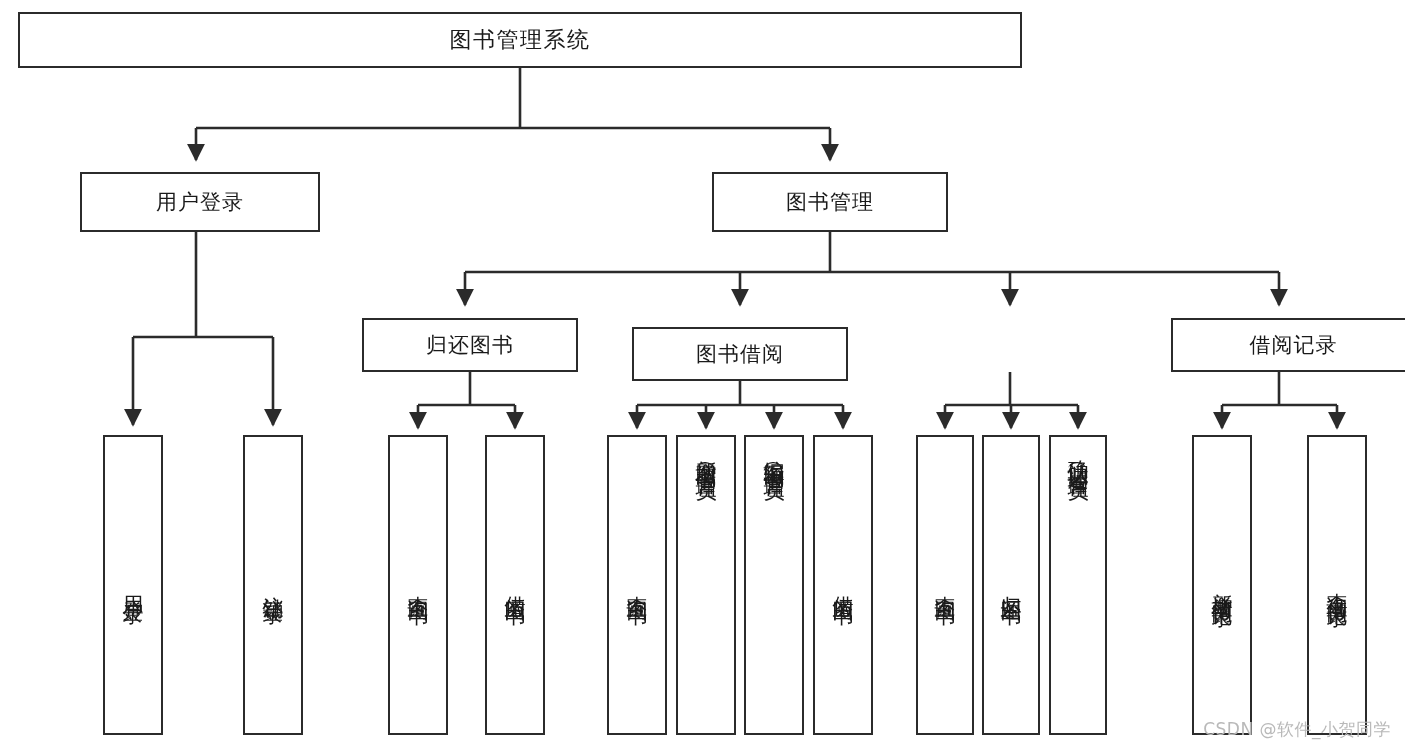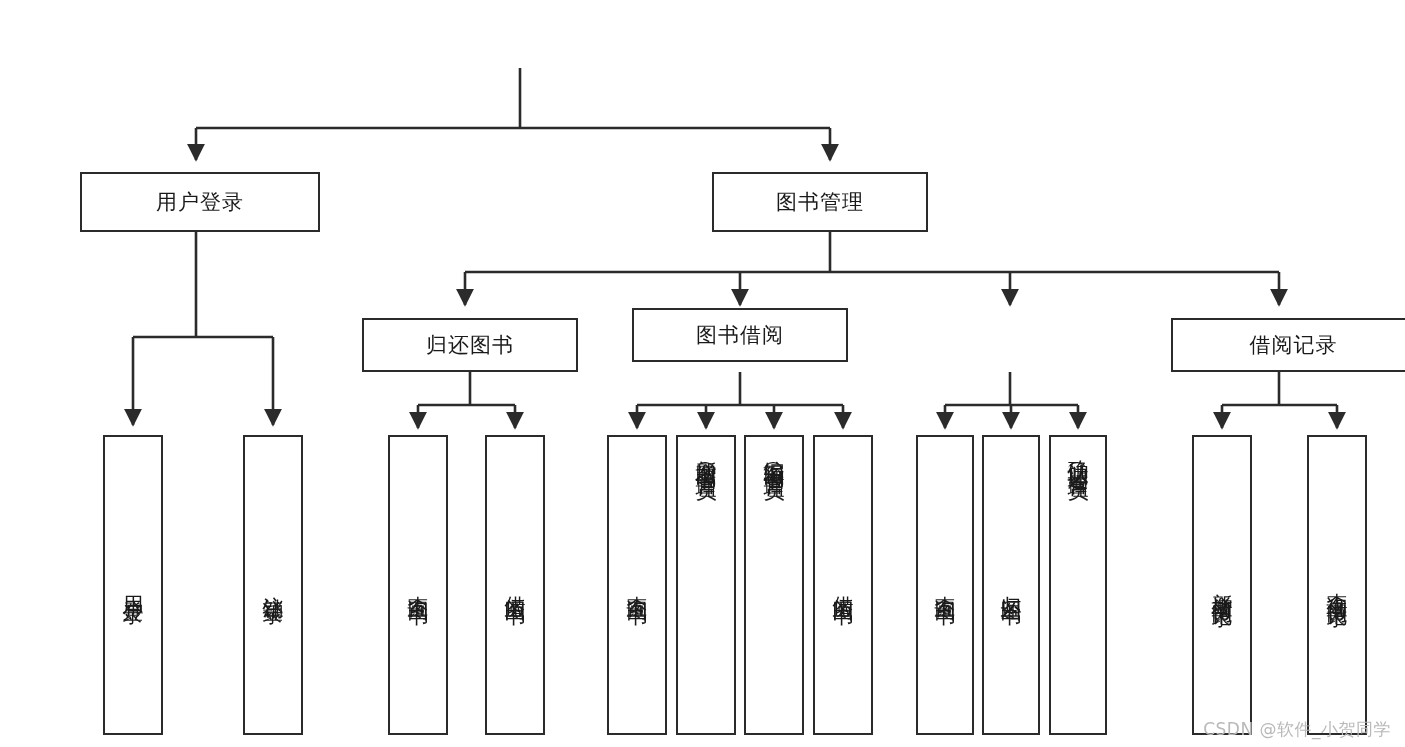--- a/index.html
+++ b/index.html
@@ -131,34 +131,37 @@
       <path d="M 1011 405 L 1011 428" marker-end="url(#arrow)"></path>
       <path d="M 1078 405 L 1078 428" marker-end="url(#arrow)"></path>
 
       <path d="M 1279 372 L 1279 405"></path>
       <path d="M 1222 405 L 1337 405"></path>
       <path d="M 1222 405 L 1222 428" marker-end="url(#arrow)"></path>
       <path d="M 1337 405 L 1337 428" marker-end="url(#arrow)"></path>
     </g>
   </svg>
 
+  <div class="node root horiz" style="left:18px; top:12px; width:1004px; height:56px;">
+    <span class="label">图书管理系统</span>
+  </div>
 
   <div class="node horiz" style="left:80px; top:172px; width:240px; height:60px;">
     <span class="label">用户登录</span>
   </div>
 
-  <div class="node horiz" style="left:712px; top:172px; width:216px; height:60px;">
+  <div class="node horiz" style="left:712px; top:172px; width:236px; height:60px;">
     <span class="label">图书管理</span>
   </div>
 
   <div class="node horiz" style="left:362px; top:318px; width:216px; height:54px;">
     <span class="label">归还图书</span>
   </div>
 
-  <div class="node horiz" style="left:632px; top:308px; width:216px; height:54px;">
+  <div class="node horiz" style="left:632px; top:327px; width:216px; height:54px;">
     <span class="label">图书借阅</span>
   </div>
 
 
   <div class="node horiz" style="left:1171px; top:318px; width:245px; height:54px;font-family:Liberation Serif, serif;">
     <span class="label">借阅记录</span>
   </div>
 
   <div class="node vert center-v" style="left:103px; top:435px; width:60px; height:300px;">
     <span class="label">用户登录</span>

